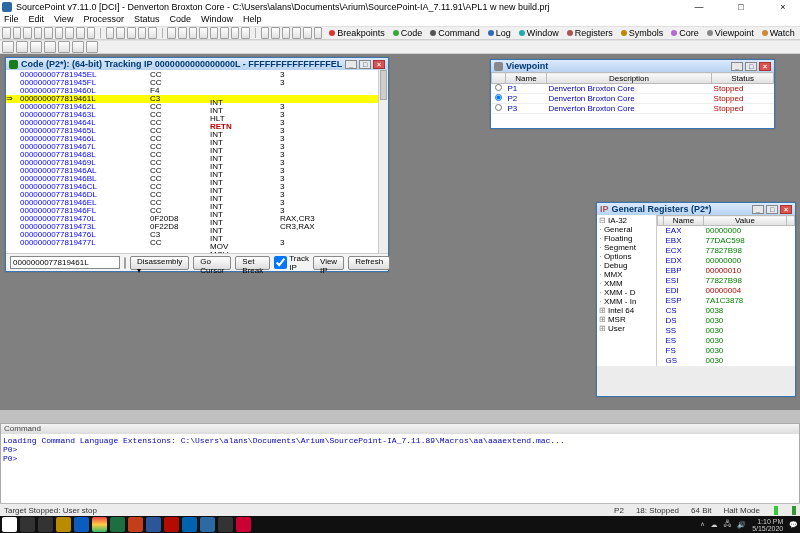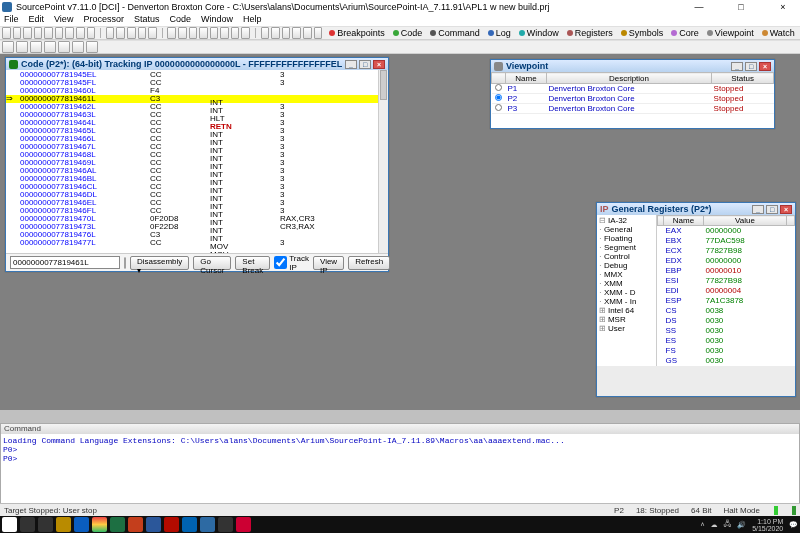--- a/index.html
+++ b/index.html
@@ -270,21 +270,21 @@
           <span class="close">×</span>
         </div>
     </div>
     <div class="mdi-body" style="height:151px;">
       <div class="reg-wrap">
         <div class="reg-tree" id="reg-tree">
             <div class="group">IA-32</div>
             <div class="leaf">General</div>
             <div class="leaf">Floating</div>
             <div class="leaf">Segment</div>
-            <div class="leaf">Control</div>
+            <div class="leaf">Options</div>
             <div class="leaf">Debug</div>
             <div class="leaf">MMX</div>
             <div class="leaf">XMM</div>
             <div class="leaf">XMM - D</div>
             <div class="leaf">XMM - In</div>
             <div class="group2">Intel 64</div>
             <div class="group2">MSR</div>
             <div class="group2">User</div>
           </div>
         <div class="reg-grid">

